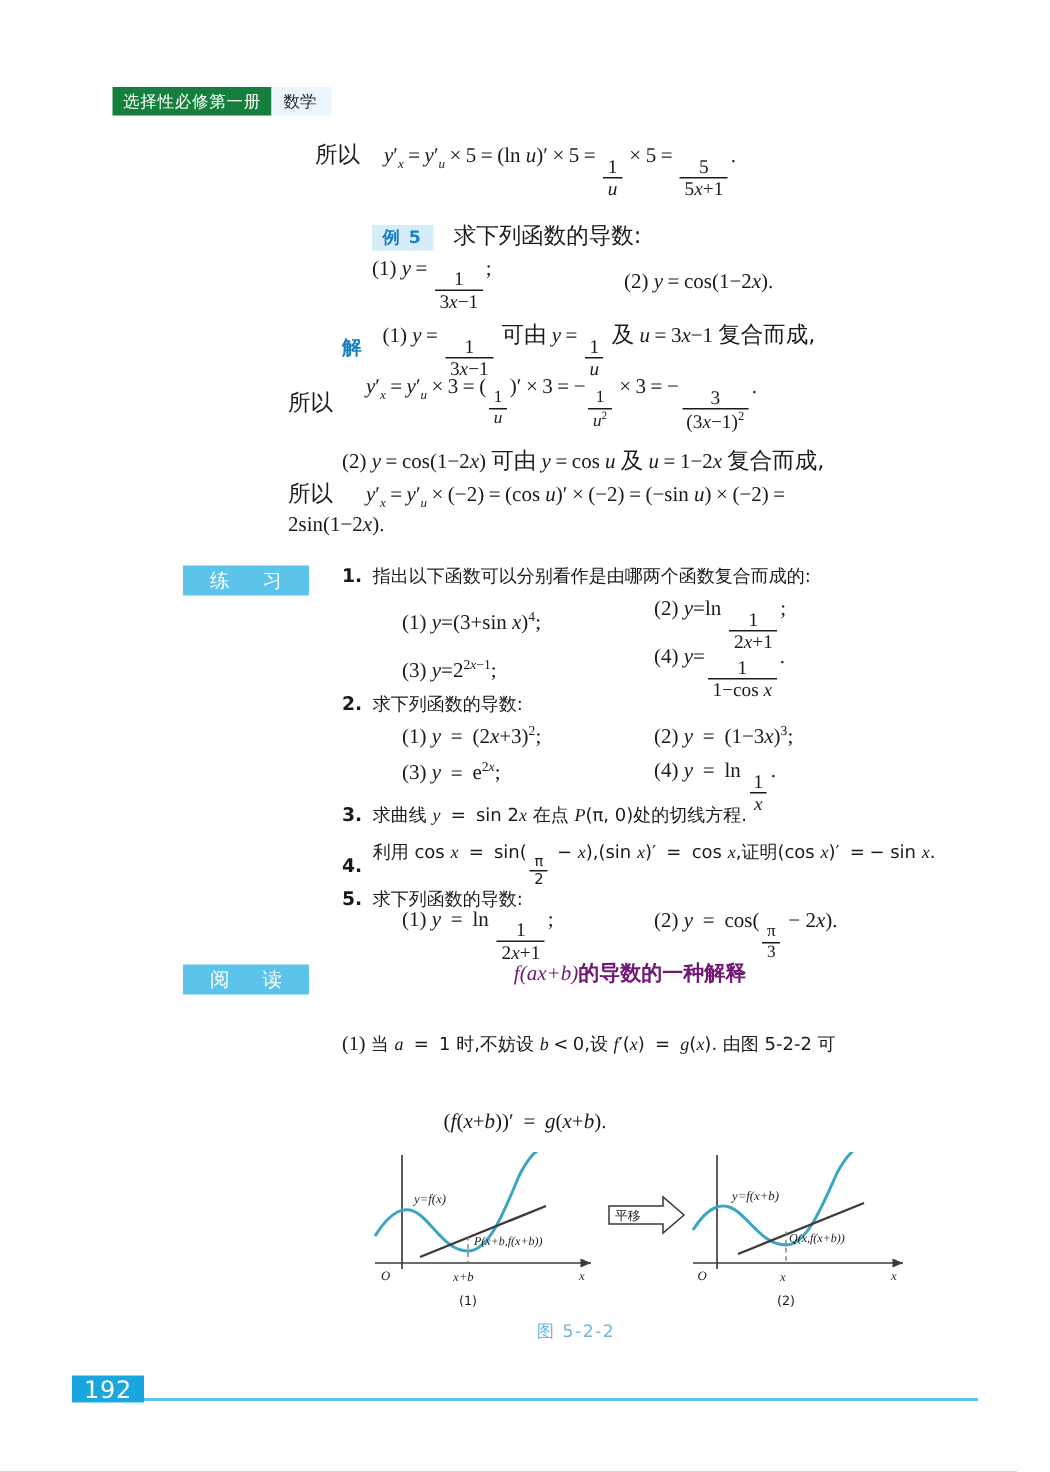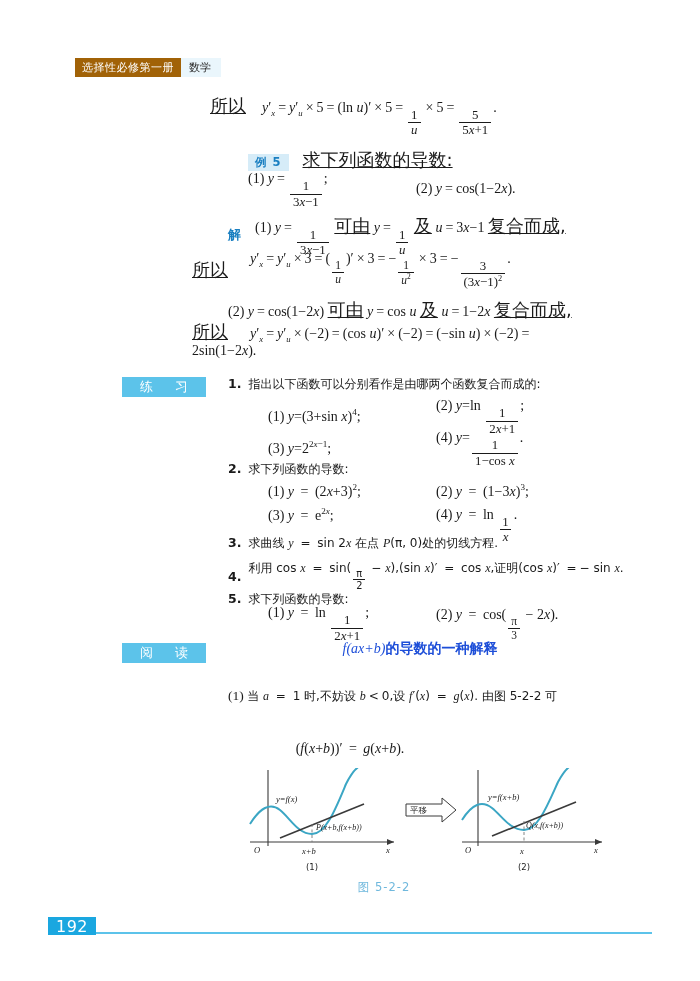--- a/index.html
+++ b/index.html
@@ -20,21 +20,21 @@
   
   .header {
     position: absolute;
     left: 75px;
     top: 58px;
     display: flex;
     align-items: stretch;
     height: 19px;
   }
   .header-badge {
-    background: #a16207;
+    background: #15803d;
     color: #ffffff;
     font-family: "DejaVu Sans", "Liberation Sans", sans-serif;
     font-size: 11px;
     letter-spacing: 0.5px;
     display: flex;
     align-items: center;
     padding: 0 7px;
   }
   .header-subject {
     background: #eaf6fc;
@@ -79,22 +79,21 @@
   .frac.sm { font-size: 0.82em; }
 
   i.v { font-family: "Liberation Serif", serif; font-style: italic; }
   .op { padding: 0 3px; }
   sup.e { font-size: 0.65em; vertical-align: super; }
   sub.s { font-size: 0.62em; vertical-align: sub; font-style: italic; }
   .prime { font-style: normal; }
 
   .cjk {
     font-family: "DejaVu Sans", "Liberation Sans", sans-serif;
-    font-size: 18px;
-    text-decoration: underline;
+    font-size: 15px;
   }
   .cjk-sm {
     font-family: "DejaVu Sans", "Liberation Sans", sans-serif;
     font-size: 12px;
   }
 
   
   .ex-badge {
     display: inline-flex;
     align-items: center;
@@ -131,21 +130,21 @@
     justify-content: center;
   }
 
   .block { position: absolute; }
 
   .reading-title {
     text-align: center;
     font-family: "DejaVu Sans", "Liberation Sans", sans-serif;
     font-weight: bold;
     font-size: 14px;
-    color: #1d4ed8;
+    color: #701a75;
   }
   .reading-title .mi {
     font-family: "Liberation Serif", serif;
     font-style: italic;
     font-weight: normal;
   }
 
   .indent-para {
     font-size: 13.5px;
     line-height: 1.85;

